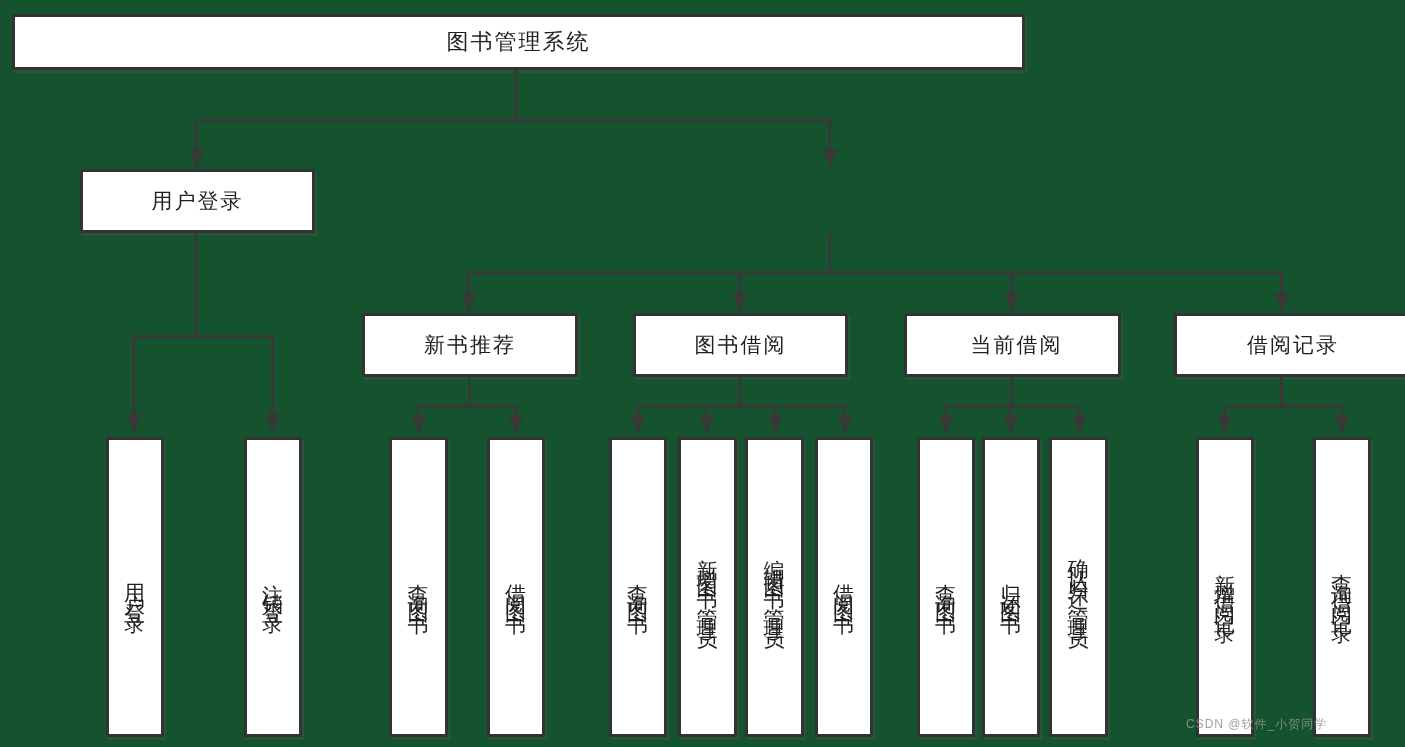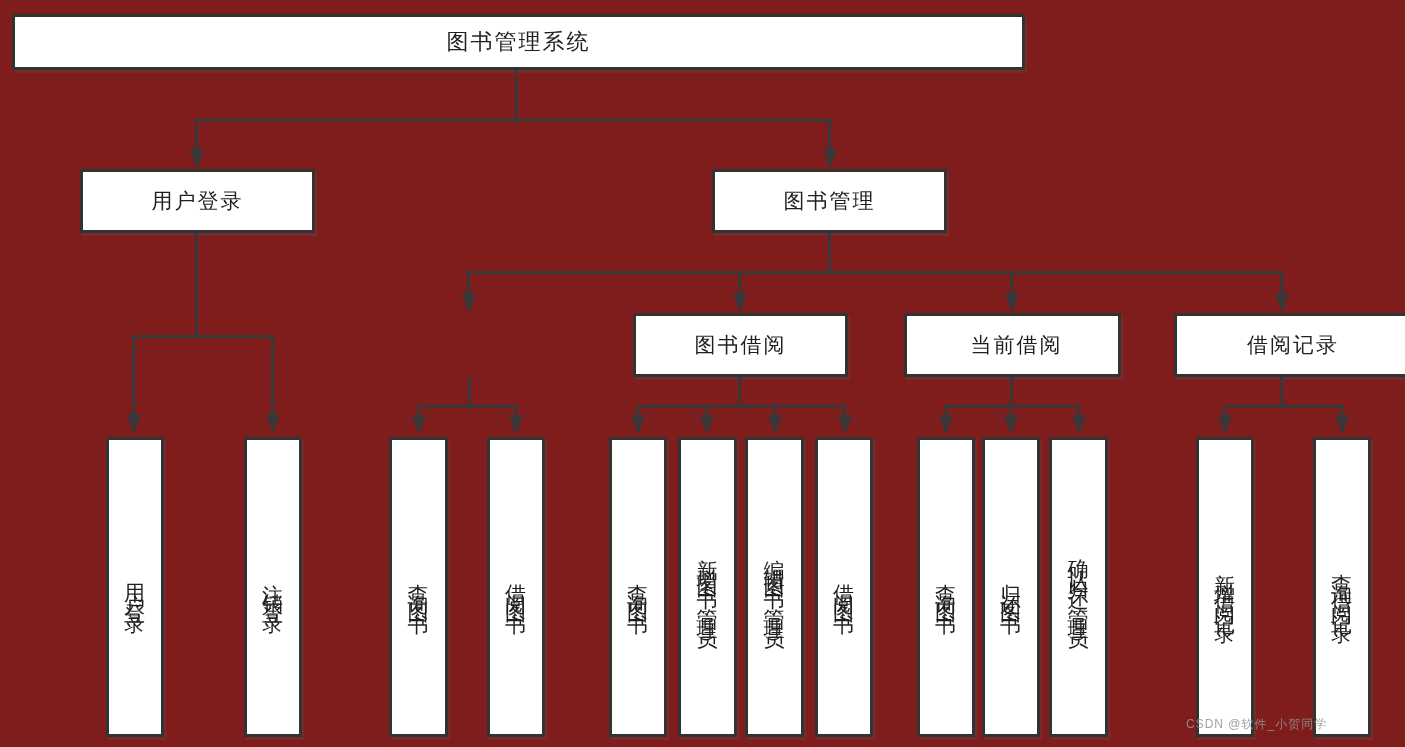--- a/index.html
+++ b/index.html
@@ -5,21 +5,21 @@
   html, body {
     margin: 0;
     padding: 0;
     background: #ffffff;
     font-family: "Liberation Sans", "DejaVu Sans", sans-serif;
   }
   .canvas {
     position: relative;
     width: 1405px;
     height: 747px;
-    background: #7f1d1d;
+    background: #14532d;
     overflow: hidden;
     color: #1f1f1f;
   }
   
   .node {
     position: absolute;
     box-sizing: border-box;
     border: 3px solid #333333;
     background: #ffffff;
     display: flex;
@@ -72,22 +72,22 @@
 </style>
 </head>
 <body>
 
 <div class="canvas">
 
   <div class="node h root" style="left:12px; top:14px; width:1013px; height:56px;">图书管理系统</div>
 
   <div class="node h" style="left:80px; top:169px; width:235px; height:64px;">用户登录</div>
 
-  <div class="node h" style="left:712px; top:169px; width:235px; height:64px;">图书管理</div>
 
+  <div class="node h" style="left:362px; top:313px; width:216px; height:64px;">新书推荐</div>
 
   <div class="node h" style="left:633px; top:313px; width:215px; height:64px;">图书借阅</div>
 
   <div class="node h" style="left:904px; top:313px; width:217px; height:64px;padding-left:8px;">当前借阅</div>
 
   <div class="node h" style="left:1174px; top:313px; width:238px; height:64px;">借阅记录</div>
 
   <div class="node v" style="left:106px; top:437px; width:58px; height:300px;">用户登录</div>
   <div class="node v" style="left:244px; top:437px; width:58px; height:300px;">注销登录</div>
 

